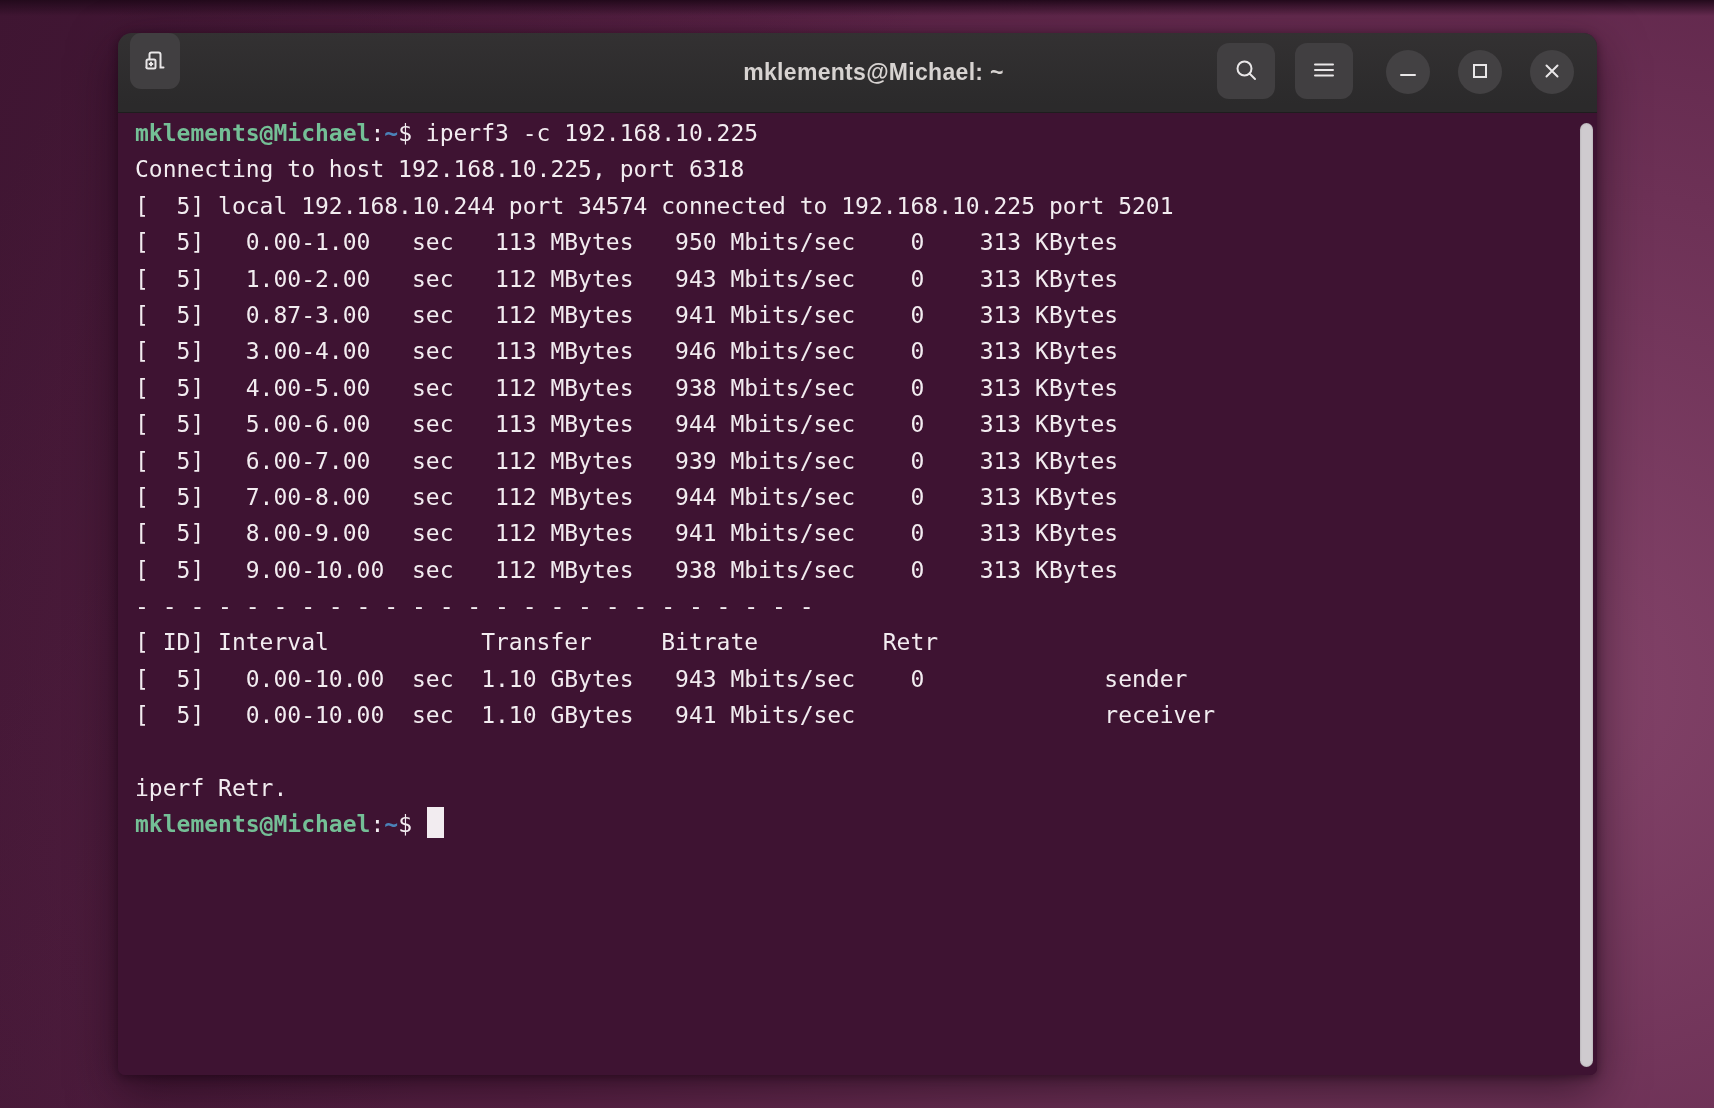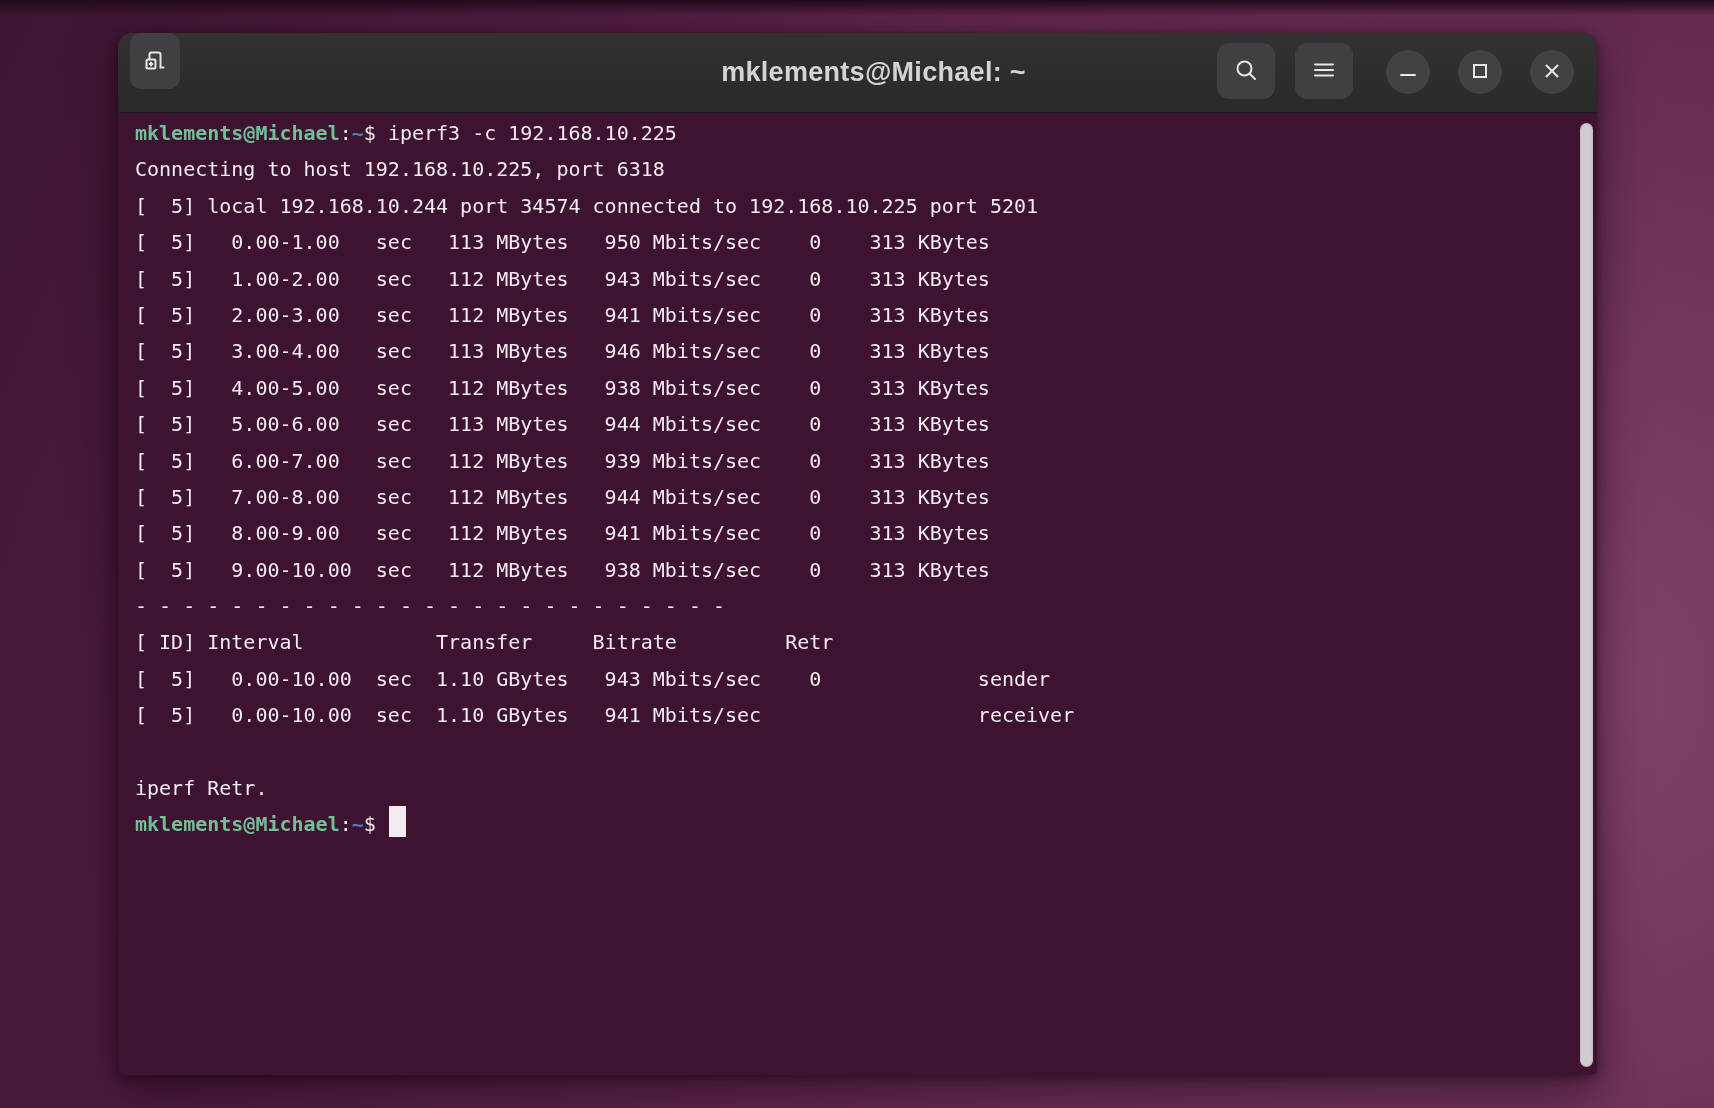--- a/index.html
+++ b/index.html
@@ -32,32 +32,32 @@
   #btn-new-tab{left:12px;width:50px;height:56px;border-radius:11px;}
   #btn-search{left:1099px;}
   #btn-menu{left:1177px;}
   .tb-circle{width:44px;height:44px;top:17px;border-radius:50%;background:#434143;}
   #btn-min{left:1268px;}
   #btn-max{left:1340px;}
   #btn-close{left:1412px;}
   #window-title{
     position:absolute;left:0;right:0;top:0;height:79px;
     display:flex;align-items:center;justify-content:center;
-    color:#d7d3d1;font-size:27px;font-weight:700;letter-spacing:.3px;
+    color:#d7d3d1;font-size:23px;font-weight:700;letter-spacing:.3px;
     pointer-events:none;
     padding-left:32px;
   }
   .tb-icon{stroke:#e9e7e8;fill:none;stroke-width:2;}
   
   #screen{
     position:absolute;left:0;top:80px;right:0;bottom:0;
     background:#3e1332;
     padding:2px 20px 0 17px;
     font-family:"DejaVu Sans Mono", monospace;
-    font-size:20px;line-height:36.4px;
+    font-size:23px;line-height:36.4px;
     color:#f2ecf0;
   }
   .tline{white-space:pre;height:36.4px;}
   .seg-green{color:#74bf96;font-weight:700;}
   .seg-blue{color:#4b82b8;font-weight:700;}
   .cursor-block{
     display:inline-block;width:17px;height:31px;background:#f2ecf0;
     vertical-align:-6px;margin-left:1px;
   }
   #scrollbar{
@@ -127,21 +127,21 @@
         </span>
       </button>
     </div>
 
     <div id="screen">
         <div class="tline"><span class="seg-green">mklements@Michael</span><span>:</span><span class="seg-blue">~</span><span>$ iperf3 -c 192.168.10.225</span></div>
         <div class="tline"><span>Connecting to host 192.168.10.225, port 6318</span></div>
         <div class="tline"><span>[  5] local 192.168.10.244 port 34574 connected to 192.168.10.225 port 5201</span></div>
         <div class="tline"><span>[  5]   0.00-1.00   sec   113 MBytes   950 Mbits/sec    0    313 KBytes</span></div>
         <div class="tline"><span>[  5]   1.00-2.00   sec   112 MBytes   943 Mbits/sec    0    313 KBytes</span></div>
-        <div class="tline"><span>[  5]   2.00-3.00   sec   112 MBytes   941 Mbits/sec    0    313 KBytes</span></div>
+        <div class="tline"><span>[  5]   0.87-3.00   sec   112 MBytes   941 Mbits/sec    0    313 KBytes</span></div>
         <div class="tline"><span>[  5]   3.00-4.00   sec   113 MBytes   946 Mbits/sec    0    313 KBytes</span></div>
         <div class="tline"><span>[  5]   4.00-5.00   sec   112 MBytes   938 Mbits/sec    0    313 KBytes</span></div>
         <div class="tline"><span>[  5]   5.00-6.00   sec   113 MBytes   944 Mbits/sec    0    313 KBytes</span></div>
         <div class="tline"><span>[  5]   6.00-7.00   sec   112 MBytes   939 Mbits/sec    0    313 KBytes</span></div>
         <div class="tline"><span>[  5]   7.00-8.00   sec   112 MBytes   944 Mbits/sec    0    313 KBytes</span></div>
         <div class="tline"><span>[  5]   8.00-9.00   sec   112 MBytes   941 Mbits/sec    0    313 KBytes</span></div>
         <div class="tline"><span>[  5]   9.00-10.00  sec   112 MBytes   938 Mbits/sec    0    313 KBytes</span></div>
         <div class="tline"><span>- - - - - - - - - - - - - - - - - - - - - - - - -</span></div>
         <div class="tline"><span>[ ID] Interval           Transfer     Bitrate         Retr</span></div>
         <div class="tline"><span>[  5]   0.00-10.00  sec  1.10 GBytes   943 Mbits/sec    0             sender</span></div>

